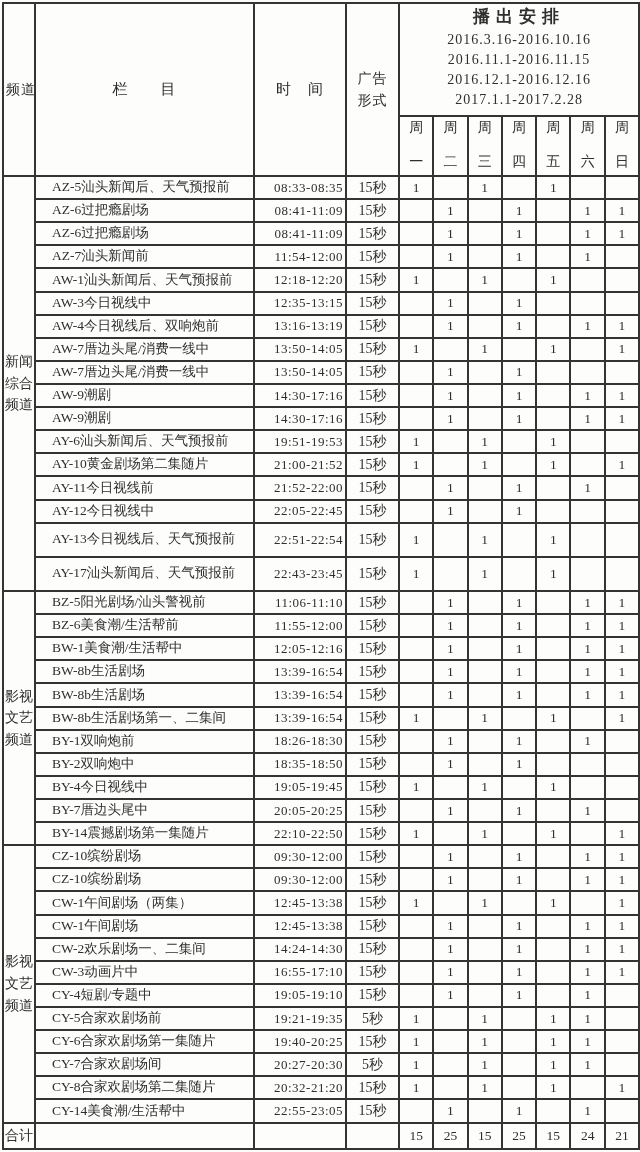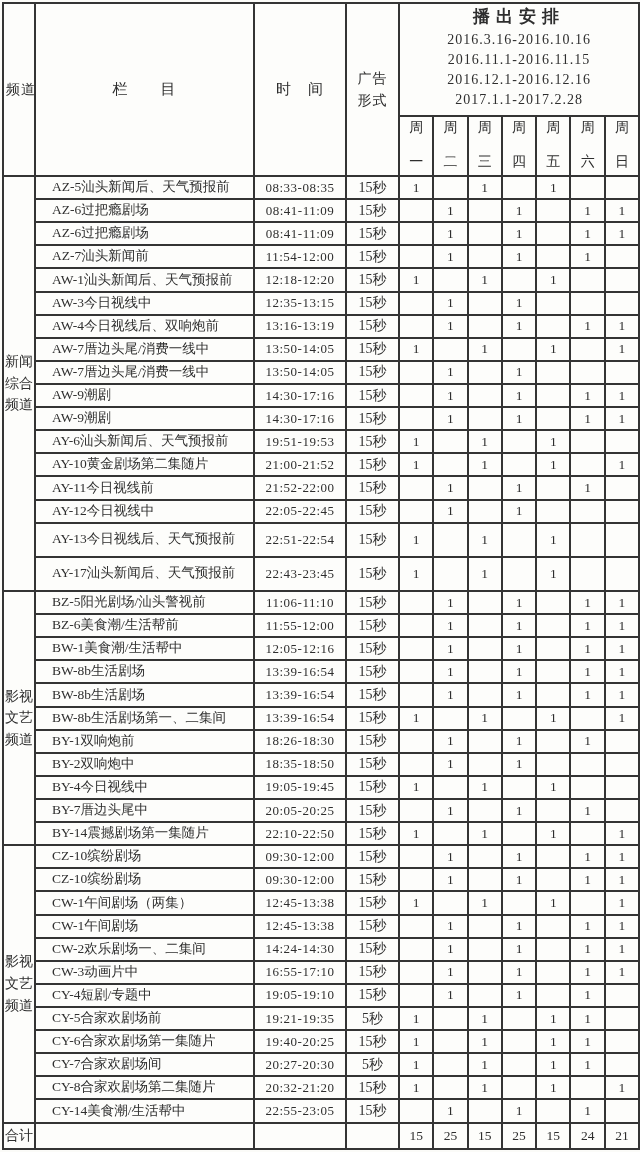--- a/index.html
+++ b/index.html
@@ -18,21 +18,21 @@
     text-align:center; word-break:break-all; }
   th.h-sched { vertical-align:top; height:113px; }
   .sched-title { text-align:center; font-size:17px; font-weight:bold;
     letter-spacing:6px; line-height:26px; }
   .date-line { text-align:center; font-size:14px; line-height:20px;
     letter-spacing:1px; white-space:nowrap; }
   th.h-day { height:60px; vertical-align:top; padding:0; }
   .day-flex { display:flex; flex-direction:column; justify-content:space-between;
     align-items:center; height:56px; padding:2px 0; font-size:14px; }
   td.prog { font-size:13.5px; padding-left:16px; text-align:left; line-height:1.25; }
-  td.time { font-size:13px; text-align:center; letter-spacing:.5px; white-space:nowrap; }
+  td.time { font-size:13px; text-align:right; letter-spacing:.5px; white-space:nowrap; }
   td.fmt  { font-size:14px; text-align:center; }
   td.day  { font-size:13.5px; text-align:center; }
   td.chan { text-align:center; vertical-align:middle; padding:0; }
   tr.row  { height:23px; }
   tr.row-tall { height:34px; }
   tr.total-row { height:26px; }
   tr.total-row td.total-label { font-size:14px; text-align:center; padding:0; }
   tr.total-row td.day { font-size:13.5px; }
   .watermark { position:absolute; left:446px; top:1094px; width:190px; height:42px;
     display:flex; align-items:center; pointer-events:none; z-index:5; }

